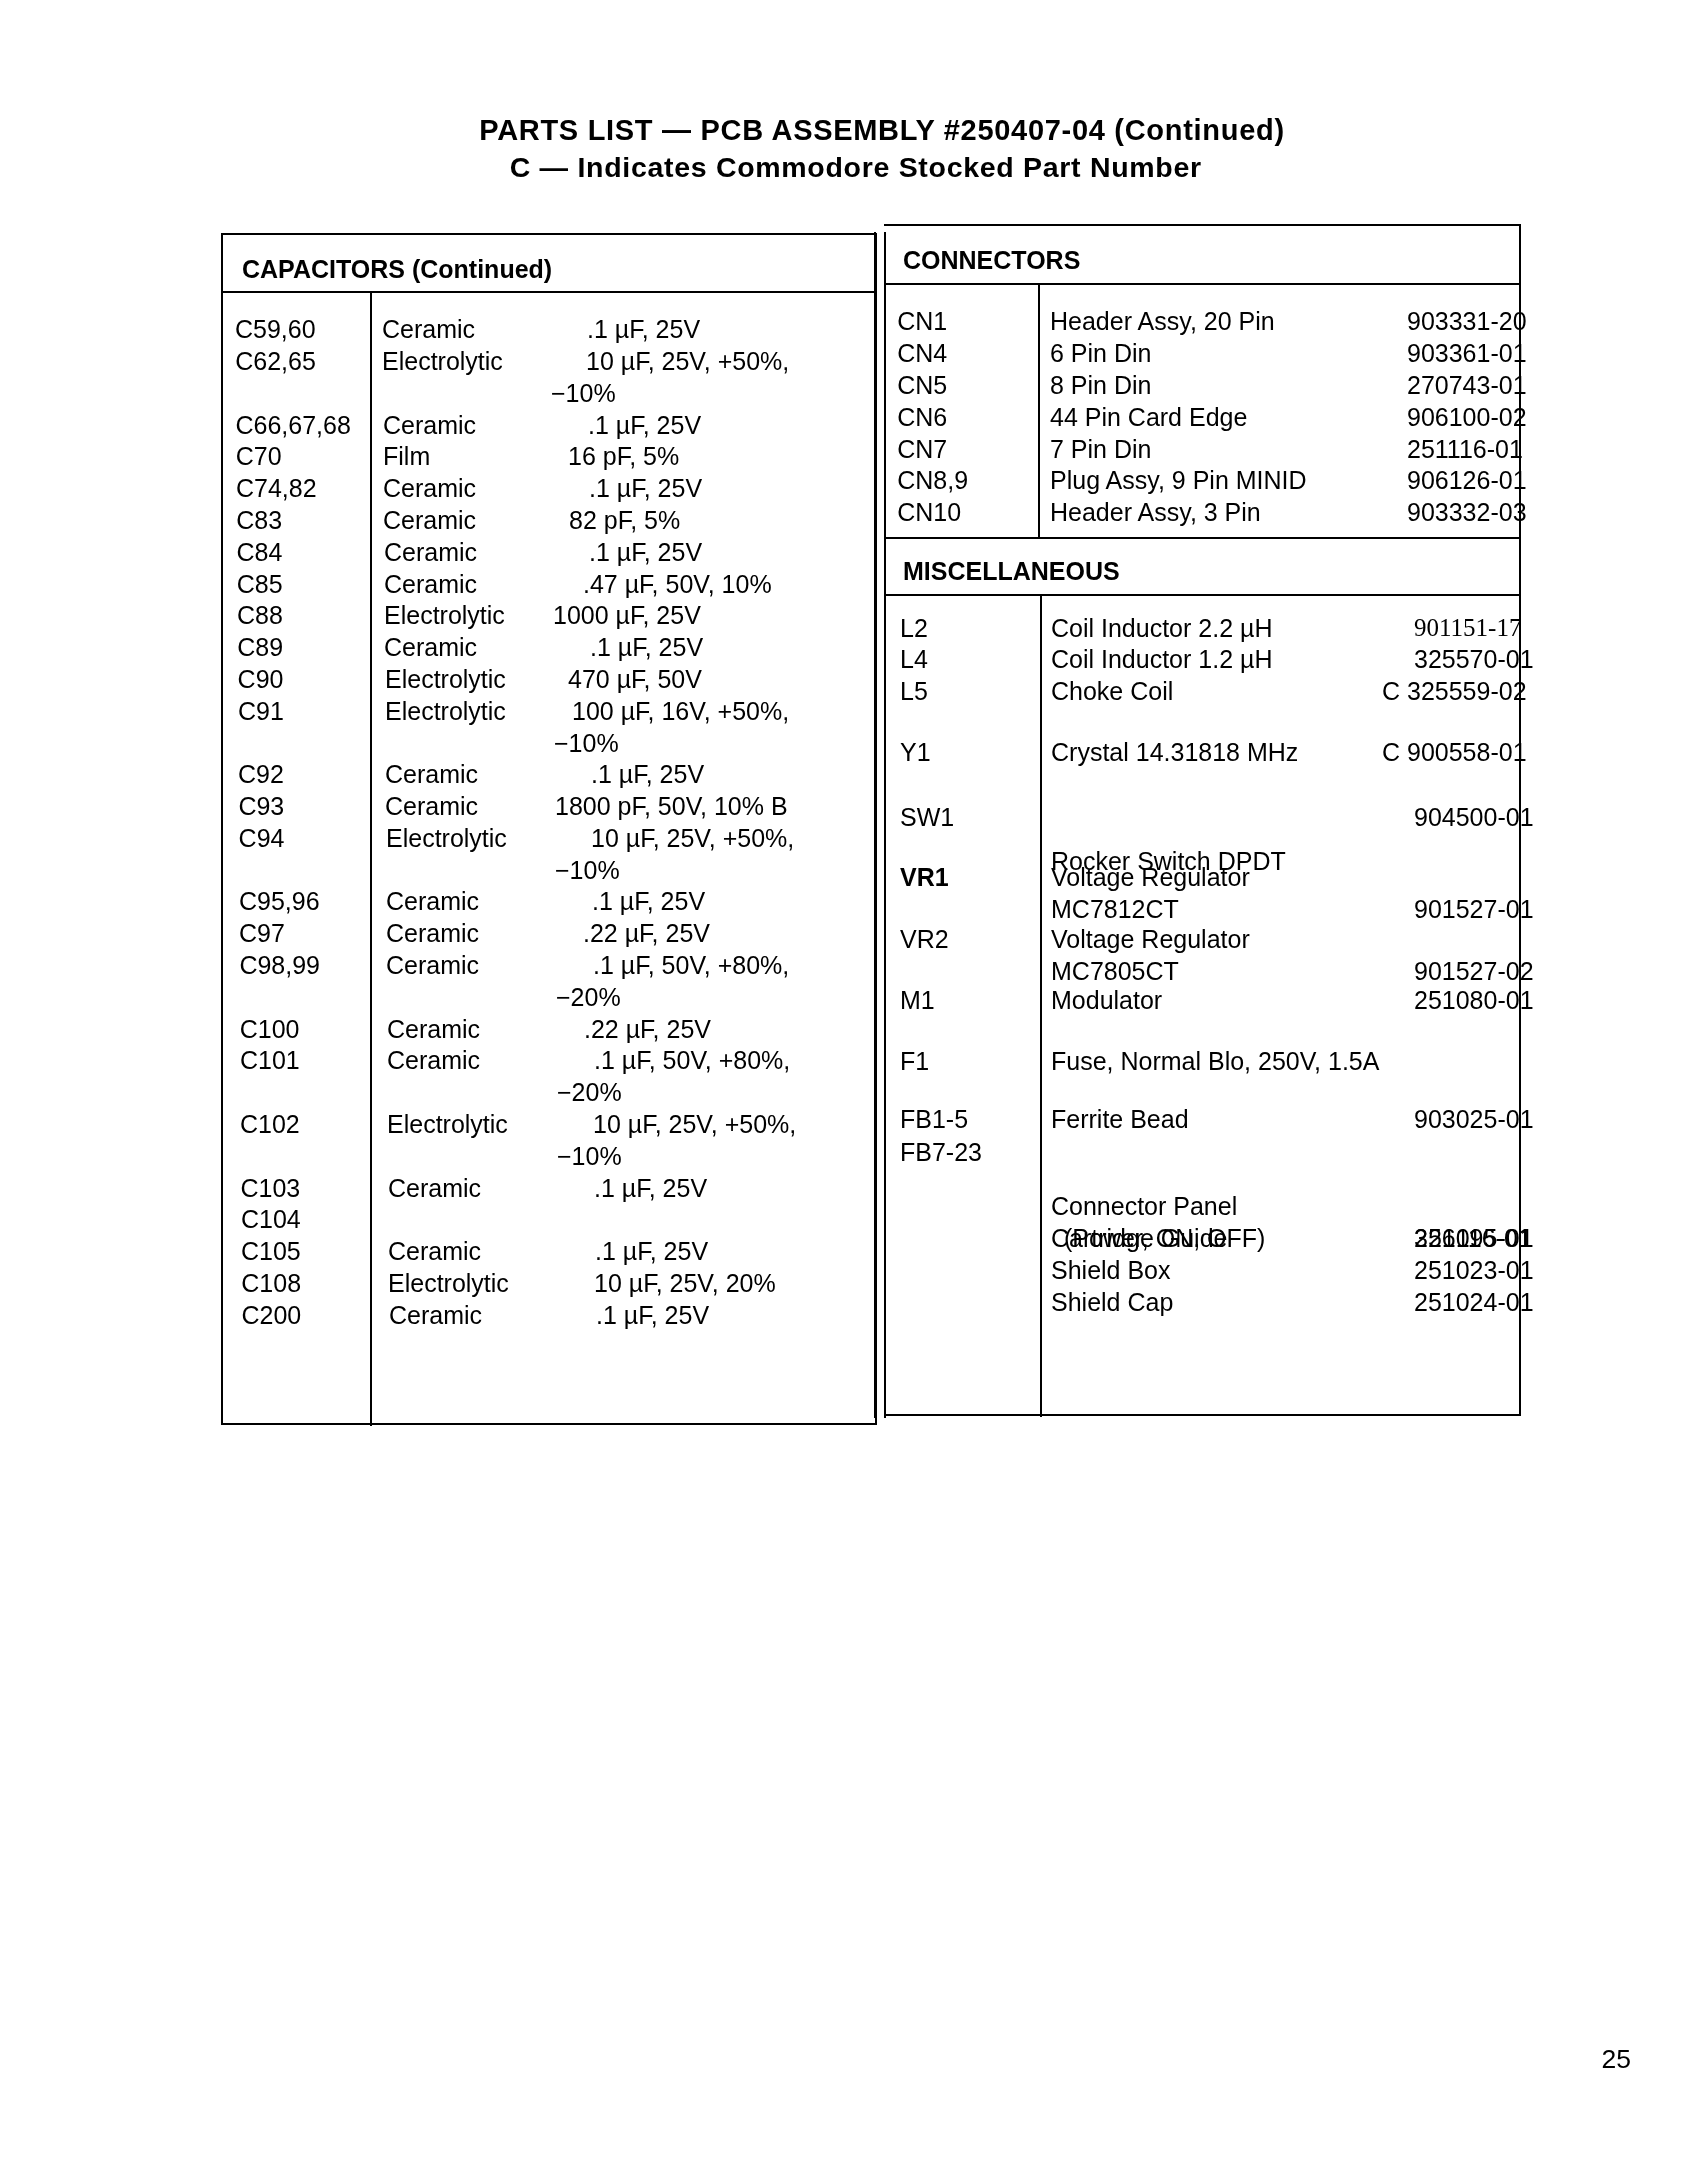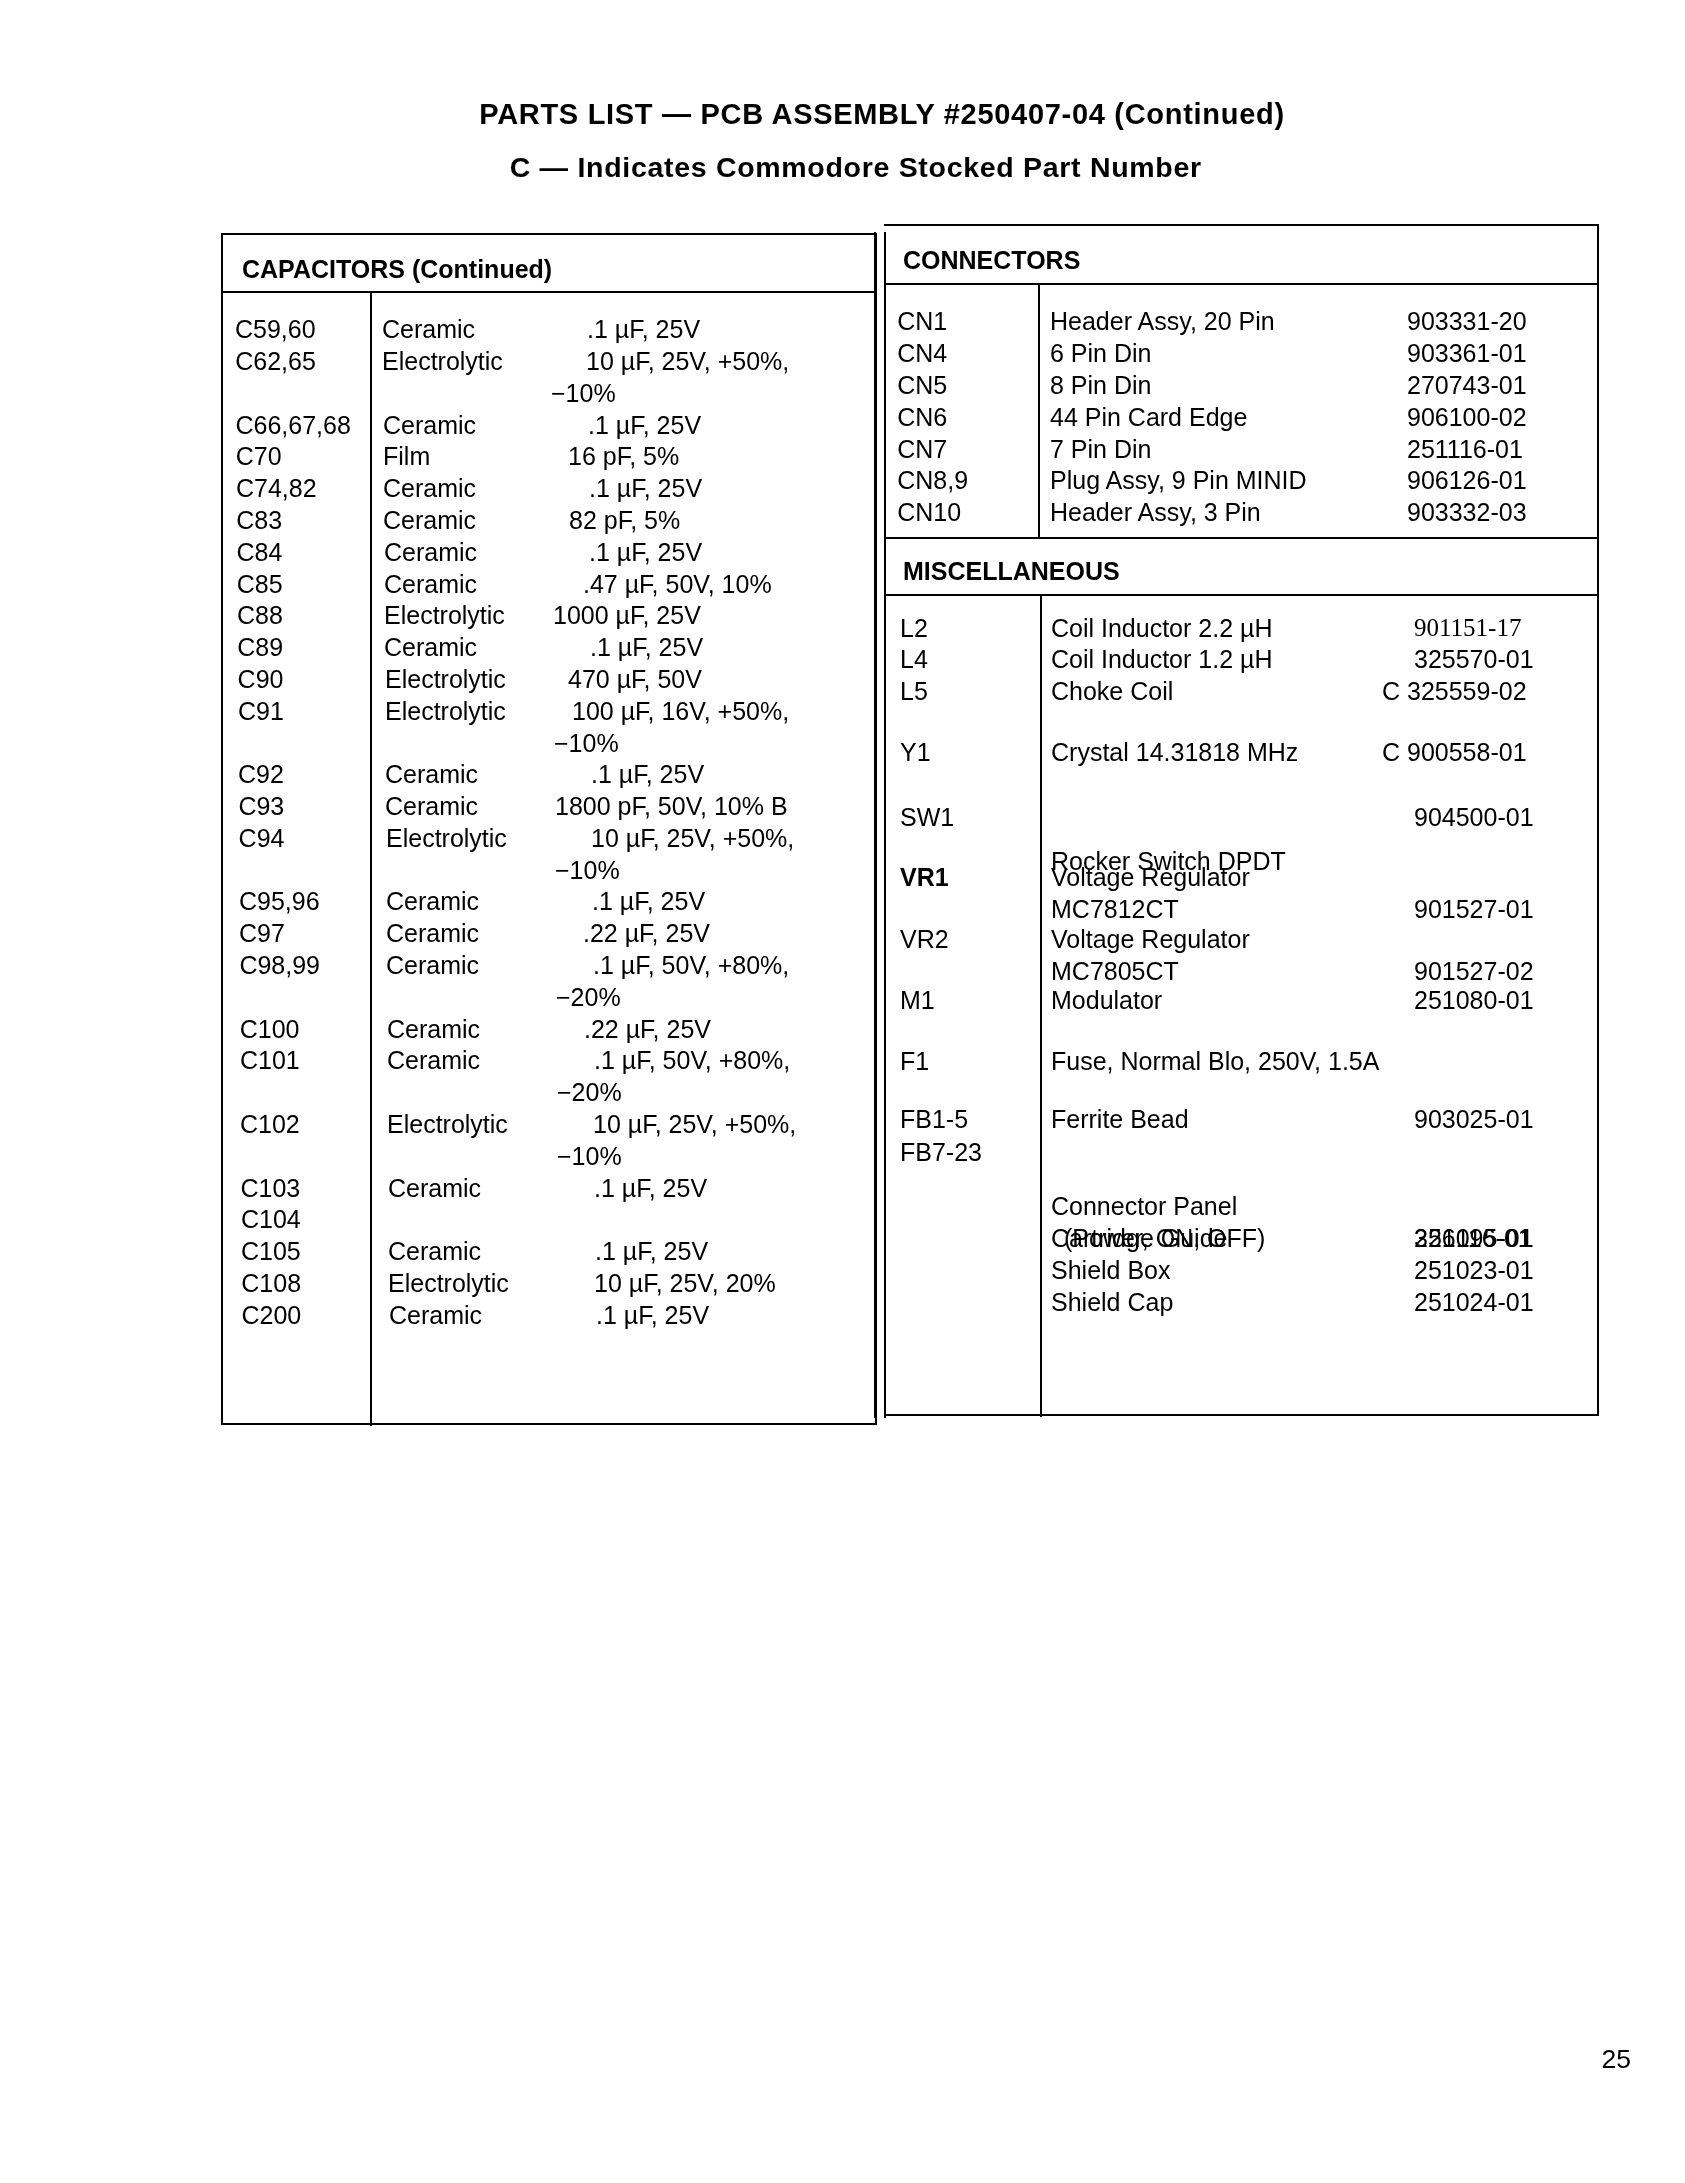--- a/index.html
+++ b/index.html
@@ -5,21 +5,21 @@
   html, body { margin: 0; padding: 0; background: #ffffff; }
   body {
     width: 1685px; height: 2183px; position: relative; overflow: hidden;
     color: #000; font-family: "Liberation Sans", sans-serif;
   }
   .title {
     position: absolute; left: 0; width: 1685px; text-align: center;
     font-family: "Liberation Sans", sans-serif; font-weight: bold;
     font-size: 29px; letter-spacing: 0.7px;
   }
-  .title.t1 { top: 98px; padding-left: 79px; box-sizing: border-box; }
+  .title.t1 { top: 114px; padding-left: 79px; box-sizing: border-box; }
   .title.t2 { top: 151px; padding-left: 26.5px; box-sizing: border-box; font-size: 28.5px; }
 
   .panel {
     position: absolute; border: 2.6px solid #000; box-sizing: border-box;
   }
   .panel-head {
     position: absolute; left: 0; right: 0;
     font-weight: bold; font-size: 25px; padding-left: 19px; box-sizing: border-box;
   }
   .hline { position: absolute; left: 0; right: 0; height: 0; border-top: 2.6px solid #000; }
@@ -178,21 +178,21 @@
         <span style="left: 18.5px; top: 0px;">C200</span>
         <span style="left: 166px; top: 0px;">Ceramic</span>
         <span style="left: 373px; top: 0px;">.1 µF, 25V</span>
       </div>
     </div>
 </div>
 
 <div class="vline" style="left:874px; top:232px; height:1186px;"></div>
 <div class="vline" style="left:884px; top:232px; height:1186px;"></div>
 
-<div class="panel" style="left:884px; top:224px; width:715px; height:1192px; border-left:none;">
+<div class="panel" style="left:884px; top:224px; width:637px; height:1192px; border-left:none;">
   <div class="panel-head" style="top:20px;">CONNECTORS</div>
   <div class="hline" style="top:57px;"></div>
   <div class="vline" style="left:154px; top:58px; height:254px;"></div>
   <div id="con-rows">
       <div class="row" style="top: 79px;">
         <span style="left: 13.2px; top: 0px;">CN1</span>
         <span style="left: 166px; top: 0px;">Header Assy, 20 Pin</span>
         <span style="left: 523px; top: 0px;">903331-20</span>
       </div>
       <div class="row" style="top: 111px;">

